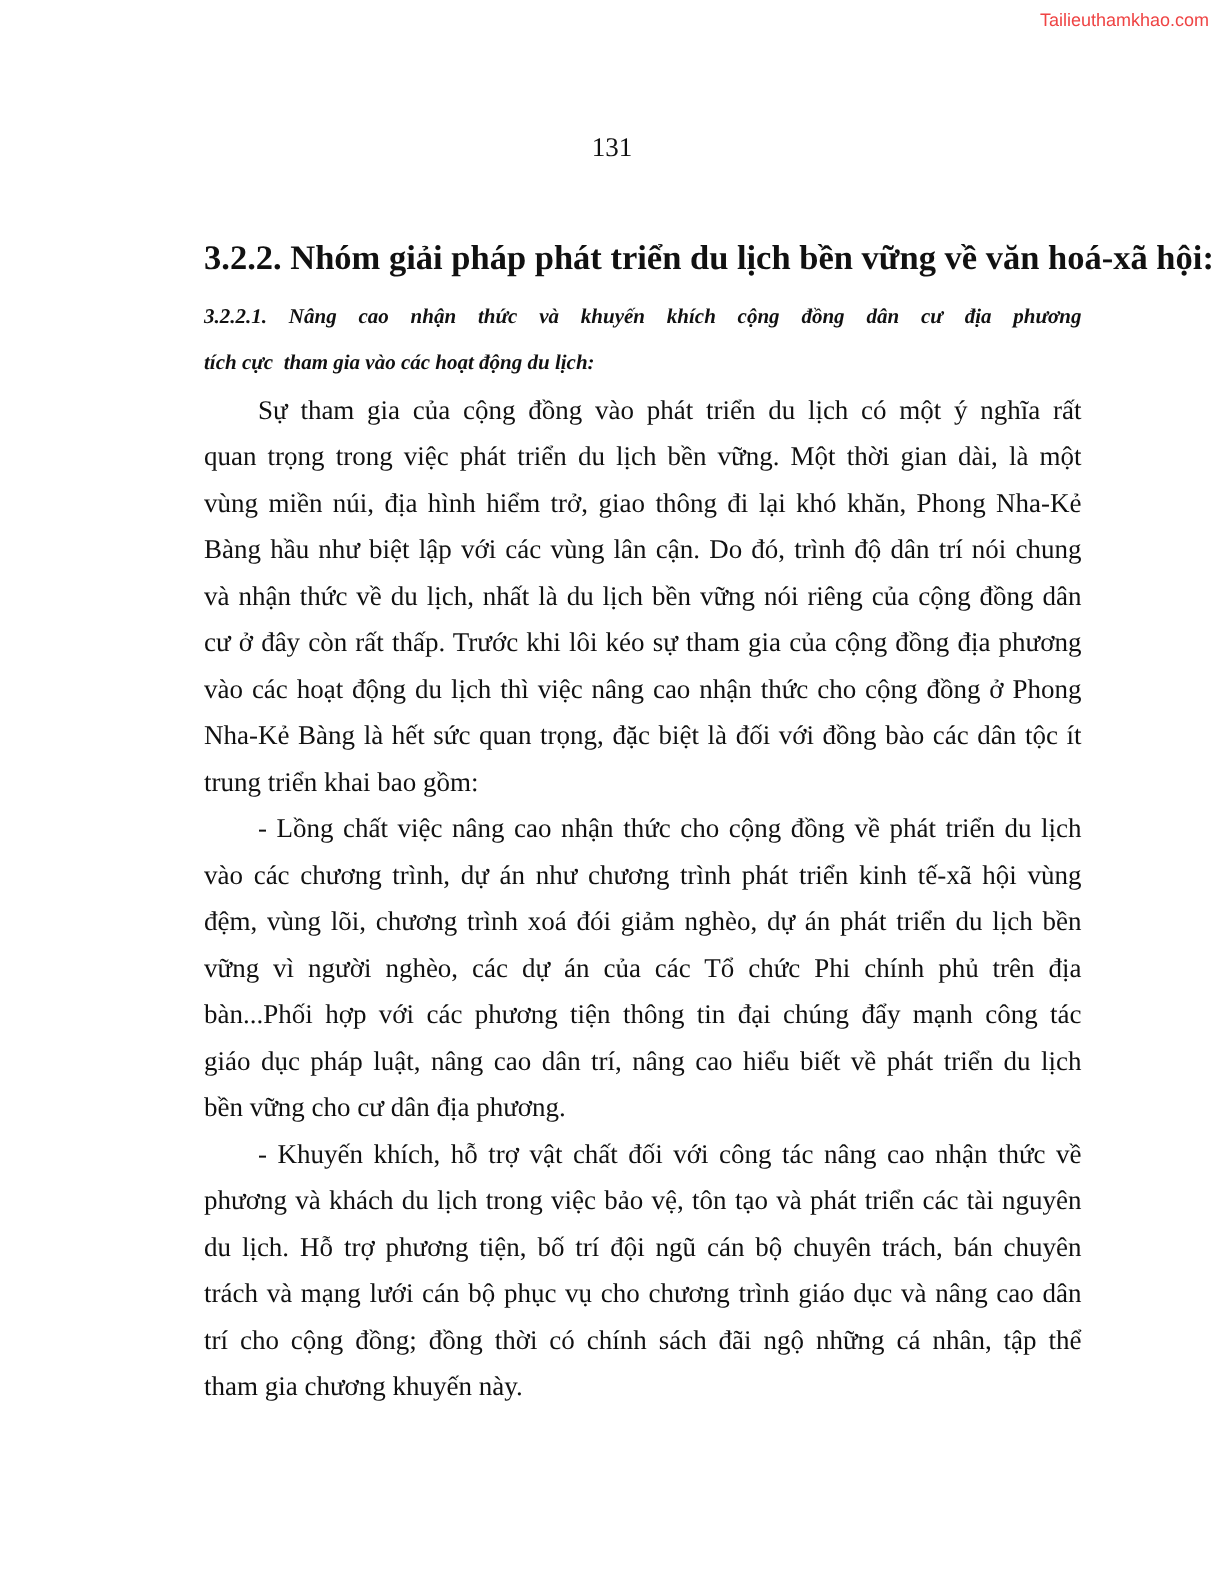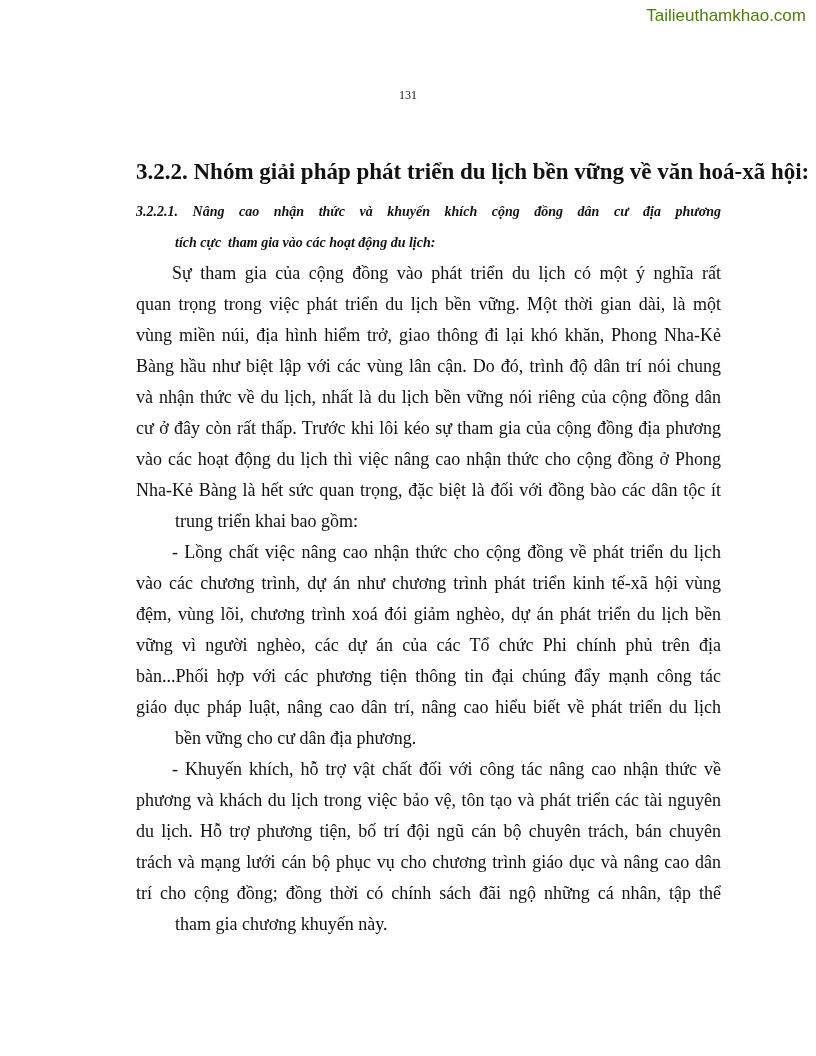--- a/index.html
+++ b/index.html
@@ -1,26 +1,26 @@
 <!DOCTYPE html>
 <html><head>
 <meta charset="utf-8">
 <style>
   html, body { margin:0; padding:0; background:#ffffff; }
   body { width:816px; height:1056px; position:relative; overflow:hidden;
          font-family:"Liberation Serif", serif; color:#111; }
   .watermark { position:absolute; top:6px; right:10px; font-family:"Liberation Sans", sans-serif;
-               font-size:17px; color:#4d7c0f; letter-spacing:0; }
-  .page-num { position:absolute; top:88px; left:0; width:816px; text-align:center; font-size:12px; }
+               font-size:12px; color:#ef4444; letter-spacing:0; }
+  .page-num { position:absolute; top:88px; left:0; width:816px; text-align:center; font-size:18px; }
   .content { position:absolute; left:136px; top:156px; width:585px; font-size:18px; }
   .h2 { font-weight:bold; font-size:23px; line-height:31px; margin:0; white-space:nowrap; }
   .h3 { font-weight:bold; font-style:italic; font-size:14px; line-height:31px; margin:9px 0 0 0; }
   .para { margin:0; line-height:31px; text-align:justify; }
   .line { display:block; text-align:justify; text-align-last:justify; white-space:nowrap; height:31px; }
-  .line.last { text-align-last:left;margin-left:39px; }
+  .line.last { text-align-last:left; }
 </style>
 </head>
 <body>
 
 <div class="watermark">Tailieuthamkhao.com</div>
 <div class="page-num">131</div>
 
 <div class="content">
   <div class="h2">3.2.2. Nhóm giải pháp phát triển du lịch bền vững về văn hoá-xã hội:</div>
 

